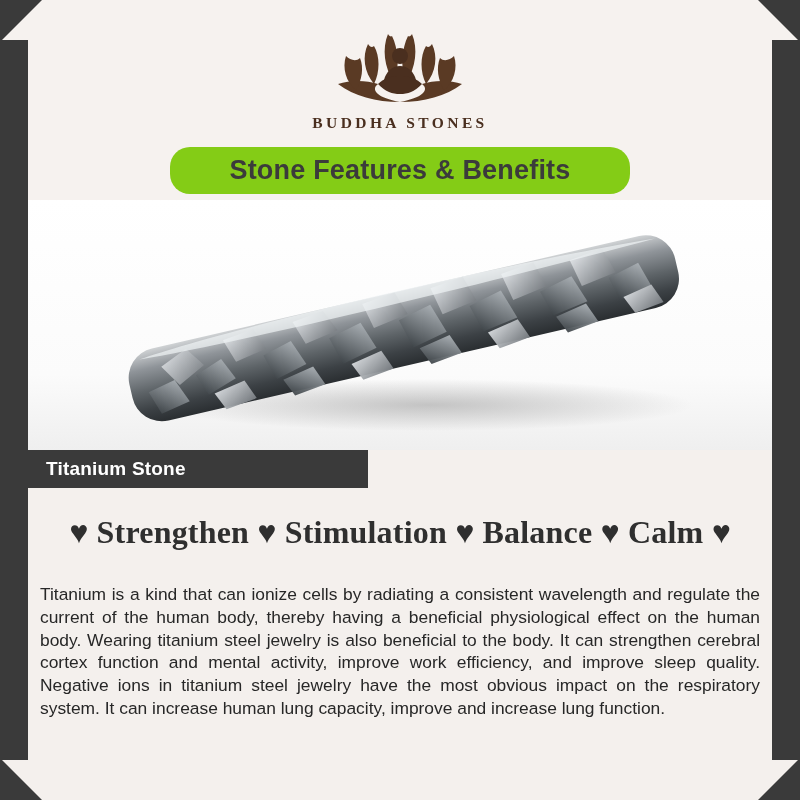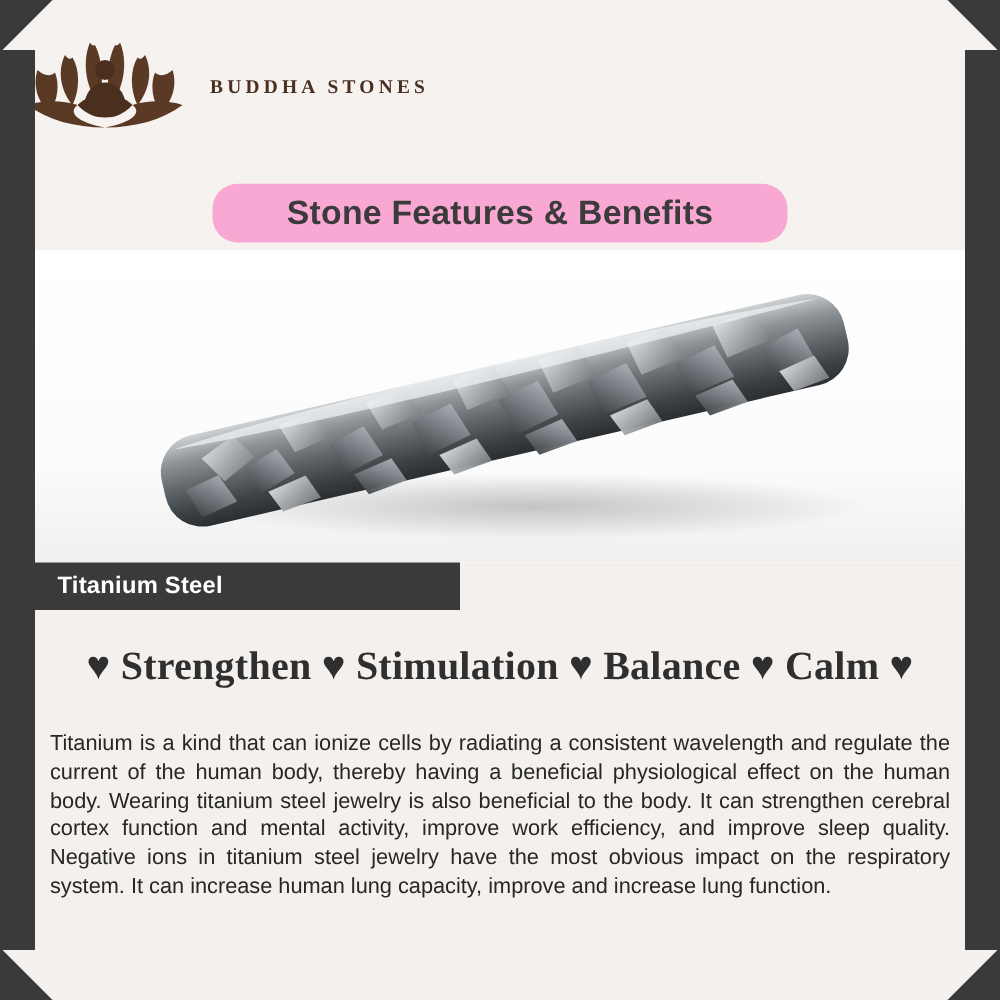--- a/index.html
+++ b/index.html
@@ -40,37 +40,37 @@
     position: absolute;
     top: 0; left: 0; right: 0;
     height: 200px;
     background: #f6f2ef;
     z-index: 2;
   }
   .logo-wrap {
     position: absolute;
     top: 26px; left: 0; right: 0;
     display: flex;
-    flex-direction: row;
+    flex-direction: column;
     align-items: center;
   }
   .logo-mark { width: 168px; height: 84px; }
   .logo-text {
     margin-top: 4px;
     font-size: 15.5px;
     letter-spacing: 3.4px;
     font-weight: bold;
     color: #4a2f1f;
     font-family: "Liberation Serif", serif;
   }
   .title-band {
     position: absolute;
     top: 147px; left: 170px;
     width: 460px; height: 47px;
-    background: #f9a8d4;
+    background: #84cc16;
     display: flex;
     align-items: center;
     justify-content: center;
     border-radius: 20px;
   }
   .title-band span {
     font-size: 27px;
     font-weight: bold;
     color: #3b3b3b;
     letter-spacing: .2px;
@@ -223,21 +223,21 @@
           <polygon points="526,152 558,146 566,166 534,170" fill="url(#facetB)"></polygon>
           <polygon points="596,148 626,142 634,162 604,166" fill="url(#facetA)"></polygon>
         </g>
 
         <path d="M110 100 C200 90 480 88 640 98 C480 104 200 106 110 100 Z" fill="#f0f3f5" opacity="0.7"></path>
       </g>
     </svg>
   </div>
 
   <div class="caption">
-    <span>Titanium Steel</span>
+    <span>Titanium Stone</span>
   </div>
 
   <div class="body-area">
     <div class="benefits">♥ Strengthen ♥ Stimulation ♥ Balance ♥ Calm ♥</div>
     <div class="paragraph">Titanium is a kind that can ionize cells by radiating a consistent wavelength and regulate the current of the human body, thereby having a beneficial physiological effect on the human body. Wearing titanium steel jewelry is also beneficial to the body. It can strengthen cerebral cortex function and mental activity, improve work efficiency, and improve sleep quality. Negative ions in titanium steel jewelry have the most obvious impact on the respiratory system. It can increase human lung capacity, improve and increase lung function.</div>
   </div>
 
   <div class="side-bar left"></div>
   <div class="side-bar right"></div>
   <div class="corner tl"></div>

